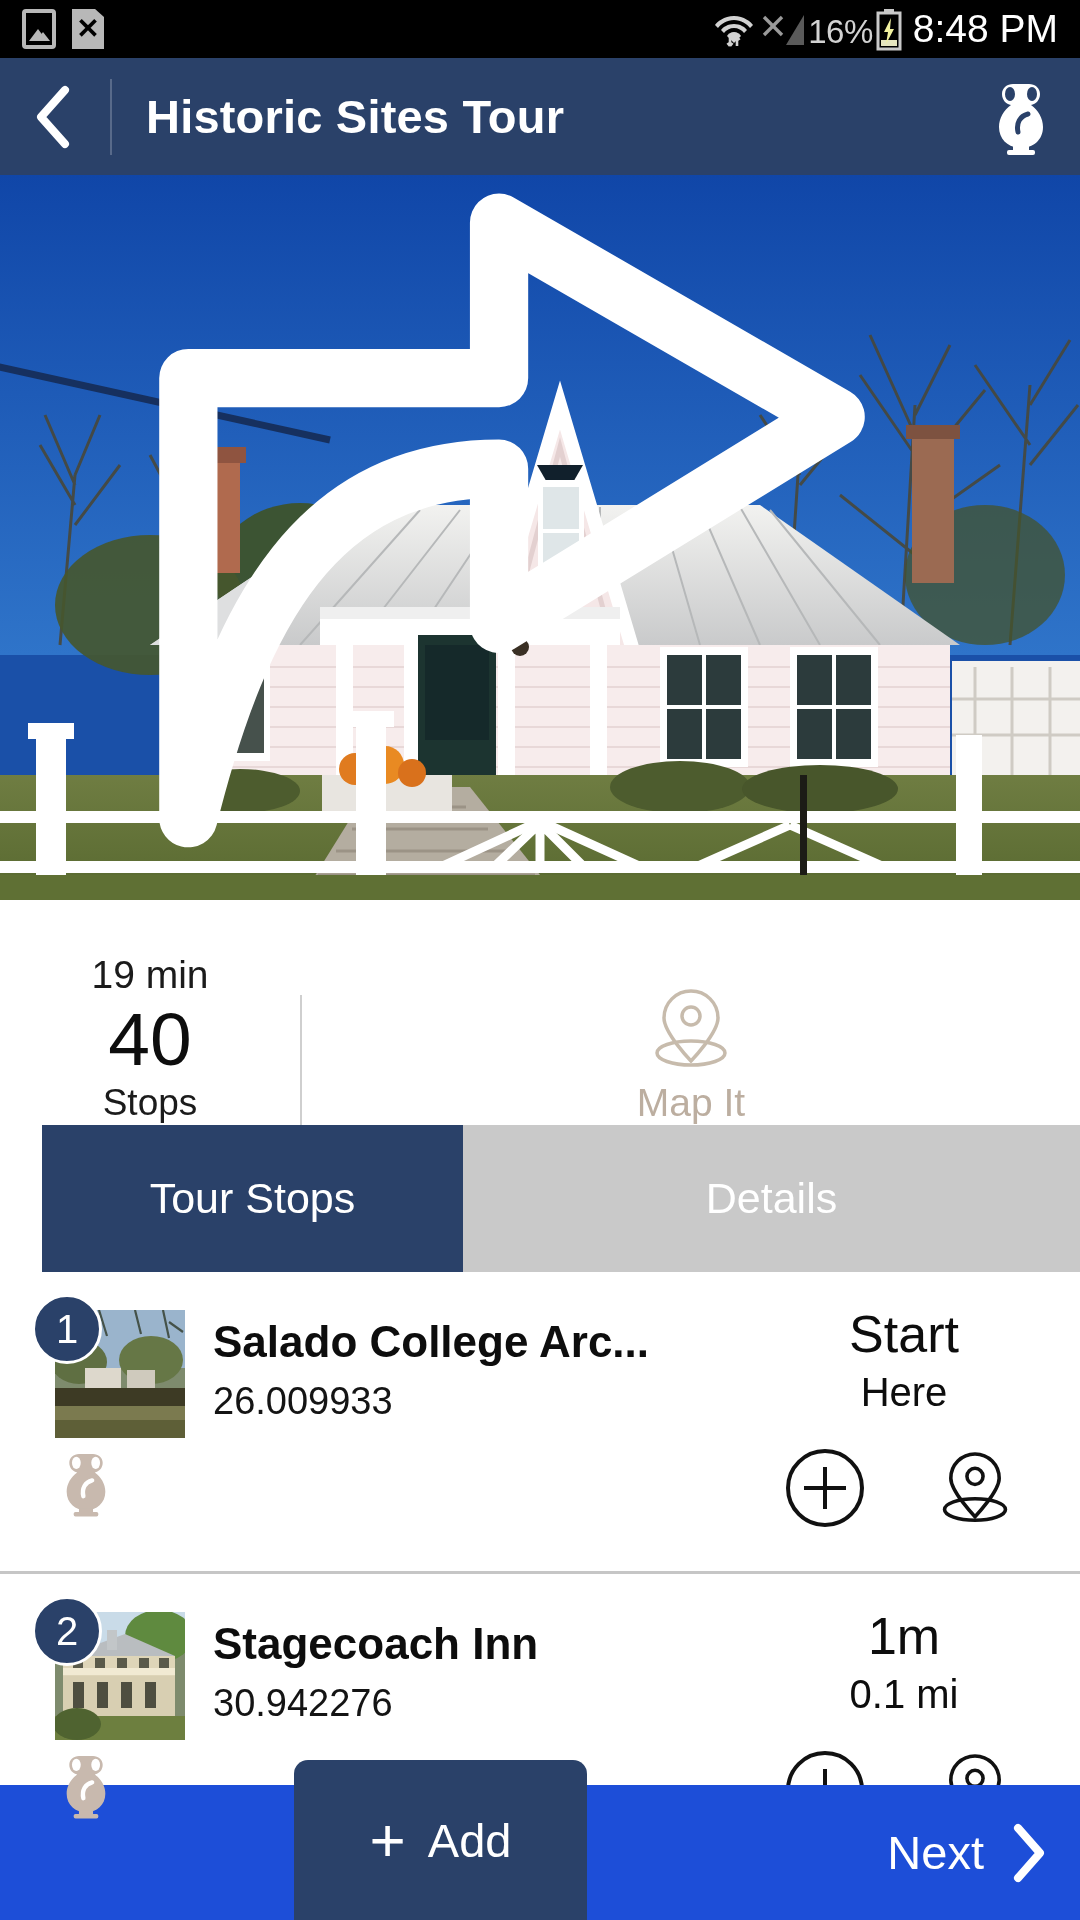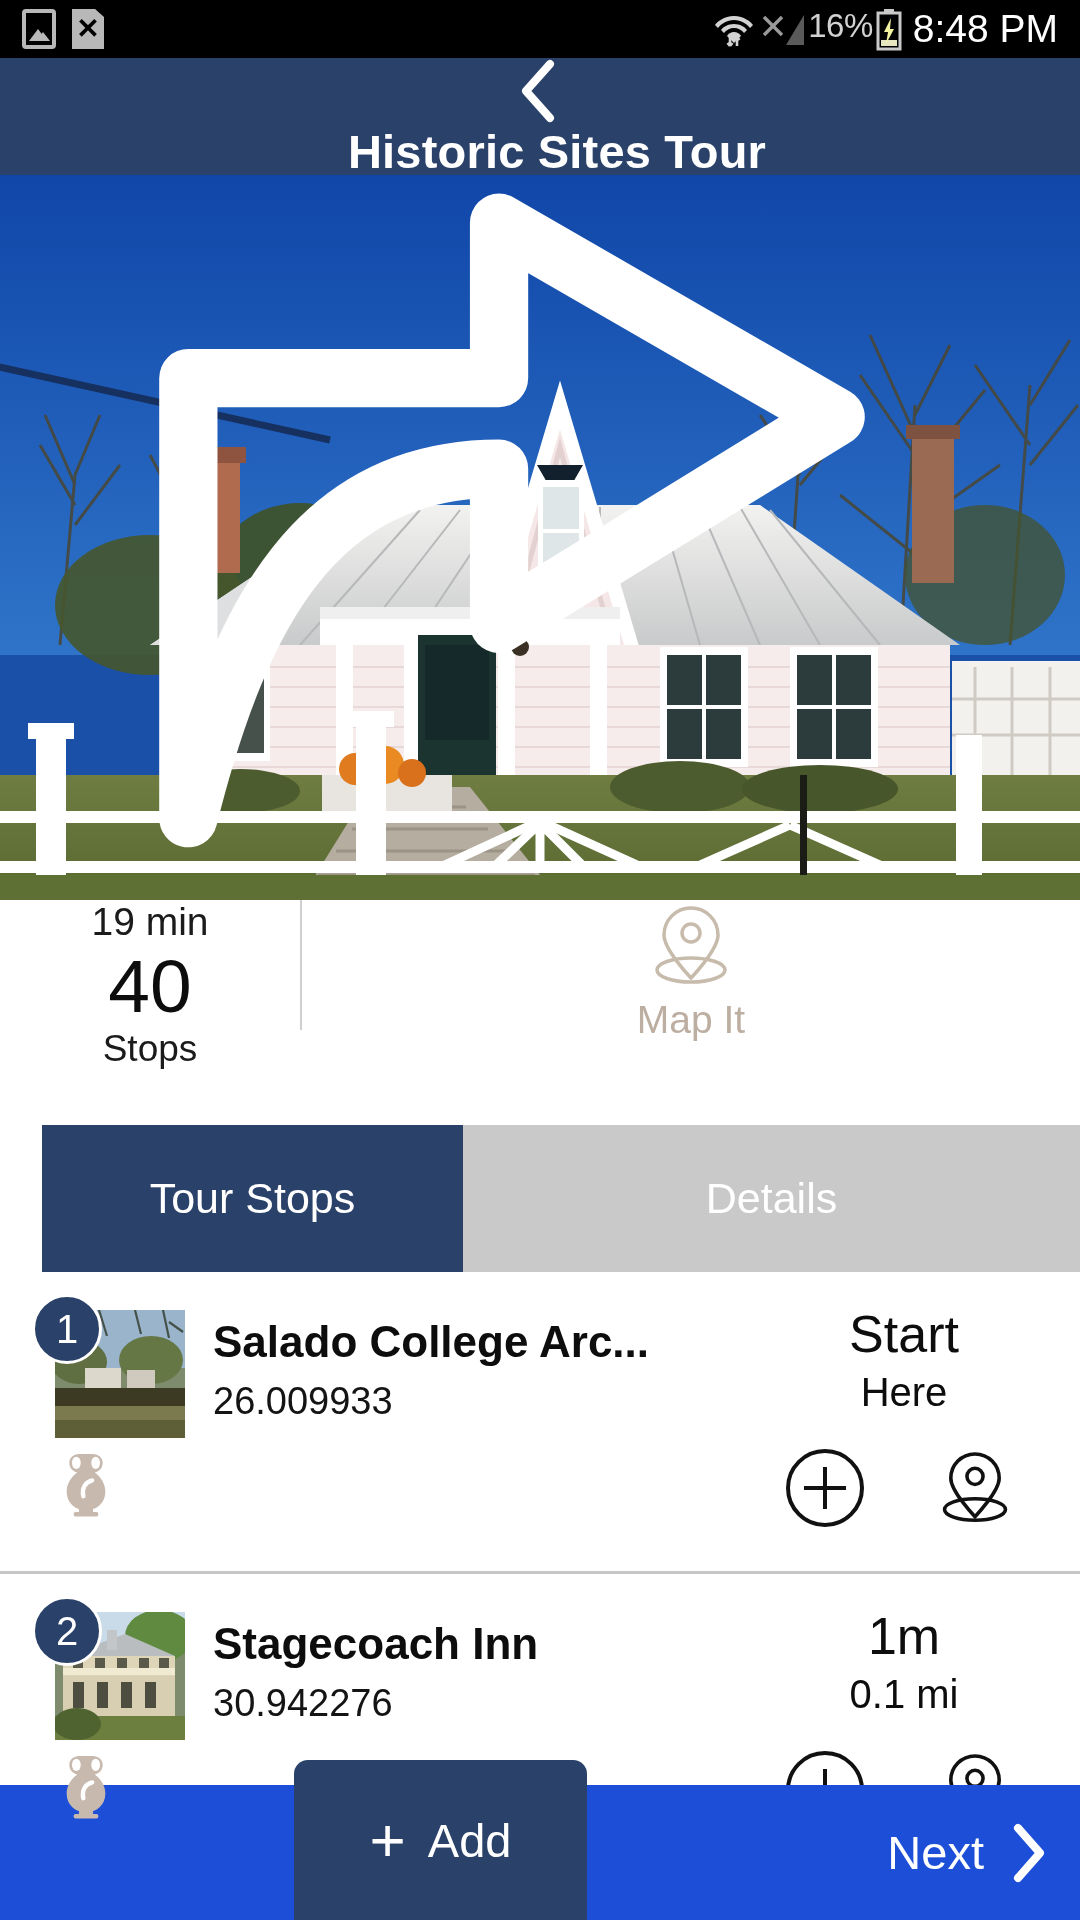--- a/index.html
+++ b/index.html
@@ -14,21 +14,21 @@
   
   .statusbar {
     position: absolute; top: 0; left: 0;
     width: 1080px; height: 58px;
     background: #000000;
     display: flex; align-items: center;
     padding: 0 22px;
   }
   .sb-left { display: flex; align-items: center; gap: 16px; }
   .sb-spacer { flex: 1; }
-  .sb-right { display: flex; align-items: flex-start; }
+  .sb-right { display: flex; align-items: flex-end; }
   .sb-pct {
     color: #d2d2d2; font-size: 33px; font-weight: 400;
     letter-spacing: -0.5px;
   }
   .sb-time {
     color: #ffffff; font-size: 39px; font-weight: 400;
     letter-spacing: 0px; margin-left: 8px;
   }
   .ico-img {
     width: 34px; height: 40px; border: 4px solid #b8b8b8;
@@ -52,21 +52,21 @@
     clip-path: polygon(0 0, 72% 0, 100% 20%, 100% 100%, 0 100%);
     display: flex; align-items: center; justify-content: center;
   }
   .ico-sd span { color: #000; font-size: 28px; font-weight: bold; line-height: 1; }
 
   
   .header {
     position: absolute; top: 58px; left: 0;
     width: 1080px; height: 117px;
     background: #2a4169;
-    display: flex; align-items: center; flex-direction: column;
+    display: flex; align-items: center;
   }
   .back-btn {
     width: 110px; height: 117px;
     display: flex; align-items: center; justify-content: center;
   }
   .hdr-divider { width: 2px; height: 76px; background: rgba(255,255,255,0.22); }
   .hdr-title {
     color: #ffffff; font-size: 47px; font-weight: bold;
     margin-left: 34px; letter-spacing: 0.2px;
     white-space: nowrap;
@@ -85,21 +85,21 @@
   .share-wrap {
     position: absolute; right: 28px; bottom: 30px;
     display: flex; align-items: center; gap: 22px;
   }
 
   
   .stats {
     position: absolute; top: 900px; left: 0;
     width: 1080px; height: 225px;
     background: #ffffff;
-    display: flex; align-items: flex-start;
+    display: flex; align-items: flex-end;
   }
   .stat-left {
     width: 300px; display: flex; flex-direction: column;
     align-items: center; justify-content: center;
   }
   .stat-min { font-size: 39px; color: #1b1b1b; line-height: 1.15; }
   .stat-num { font-size: 75px; color: #0d0d0d; line-height: 1.1; font-weight: 400; }
   .stat-lbl { font-size: 37px; color: #1b1b1b; line-height: 1.2; }
   .stat-divider { width: 2px; height: 130px; background: #cfcfcf; }
   .stat-right {

